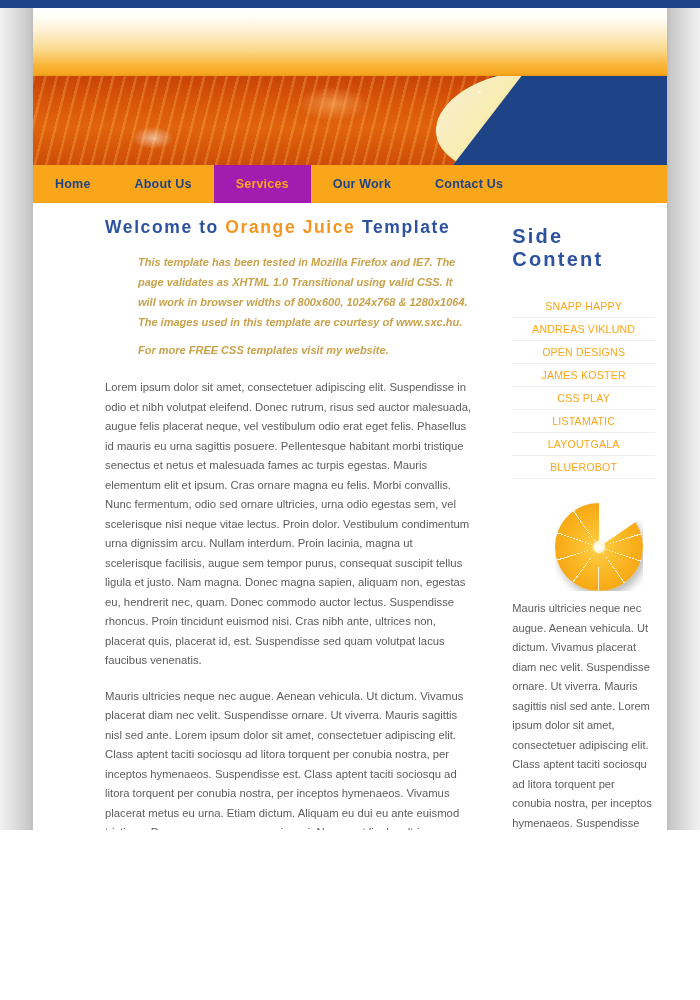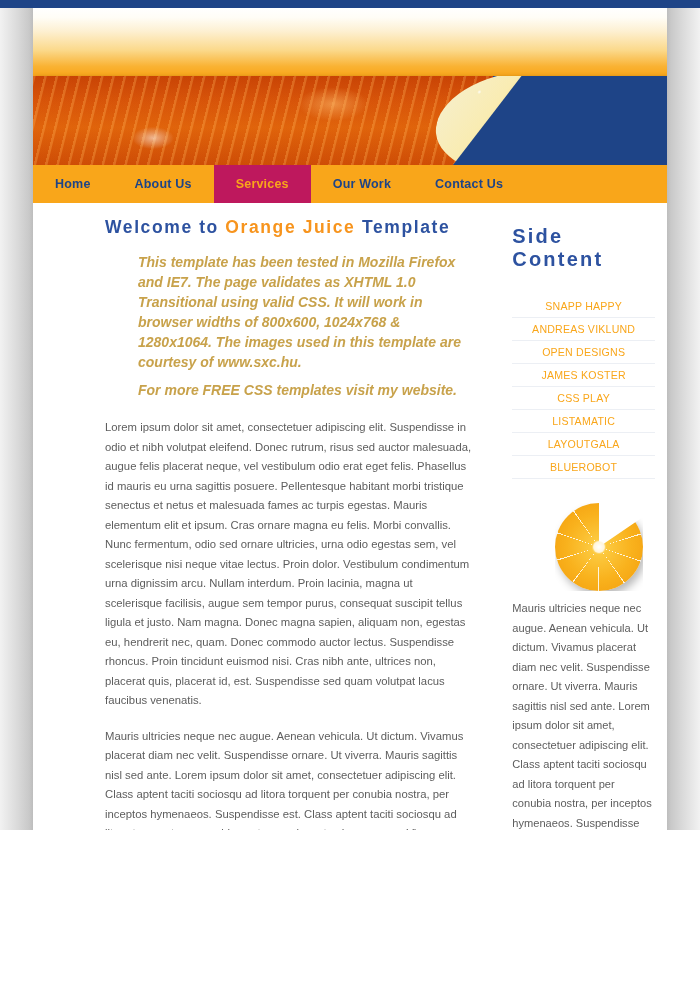--- a/index.html
+++ b/index.html
@@ -146,21 +146,21 @@
   .nav-item {
     display: flex;
     align-items: center;
     padding: 0 22px;
     color: #1e4487;
     text-decoration: none;
     white-space: nowrap;
     letter-spacing: 0.2px;
   }
   .nav-item.active {
-    background: #be185d;
+    background: #a21caf;
     color: #f9a61a;
   }
 
   
   .sheet {
     position: absolute;
     left: 33px; top: 203px;
     width: 634px; height: 764px;
     background: #ffffff;
   }
@@ -188,21 +188,21 @@
     color: #2d52a0;
     letter-spacing: 1.6px;
   }
   h1.page-title .hl { color: #f7941d; }
 
   .intro {
     margin: 14px 0 0 0;
     padding: 0 0 0 33px;
     font-style: italic;
     font-weight: bold;
-    font-size: 14px;
+    font-size: 11px;
     line-height: 20px;
     color: #c8a24b;
   }
   .intro p { margin: 0; }
   .intro p + p { margin-top: 8px; }
 
   .body-copy {
     margin: 18px 0 0 0;
     font-size: 11.3px;
     line-height: 19.5px;

